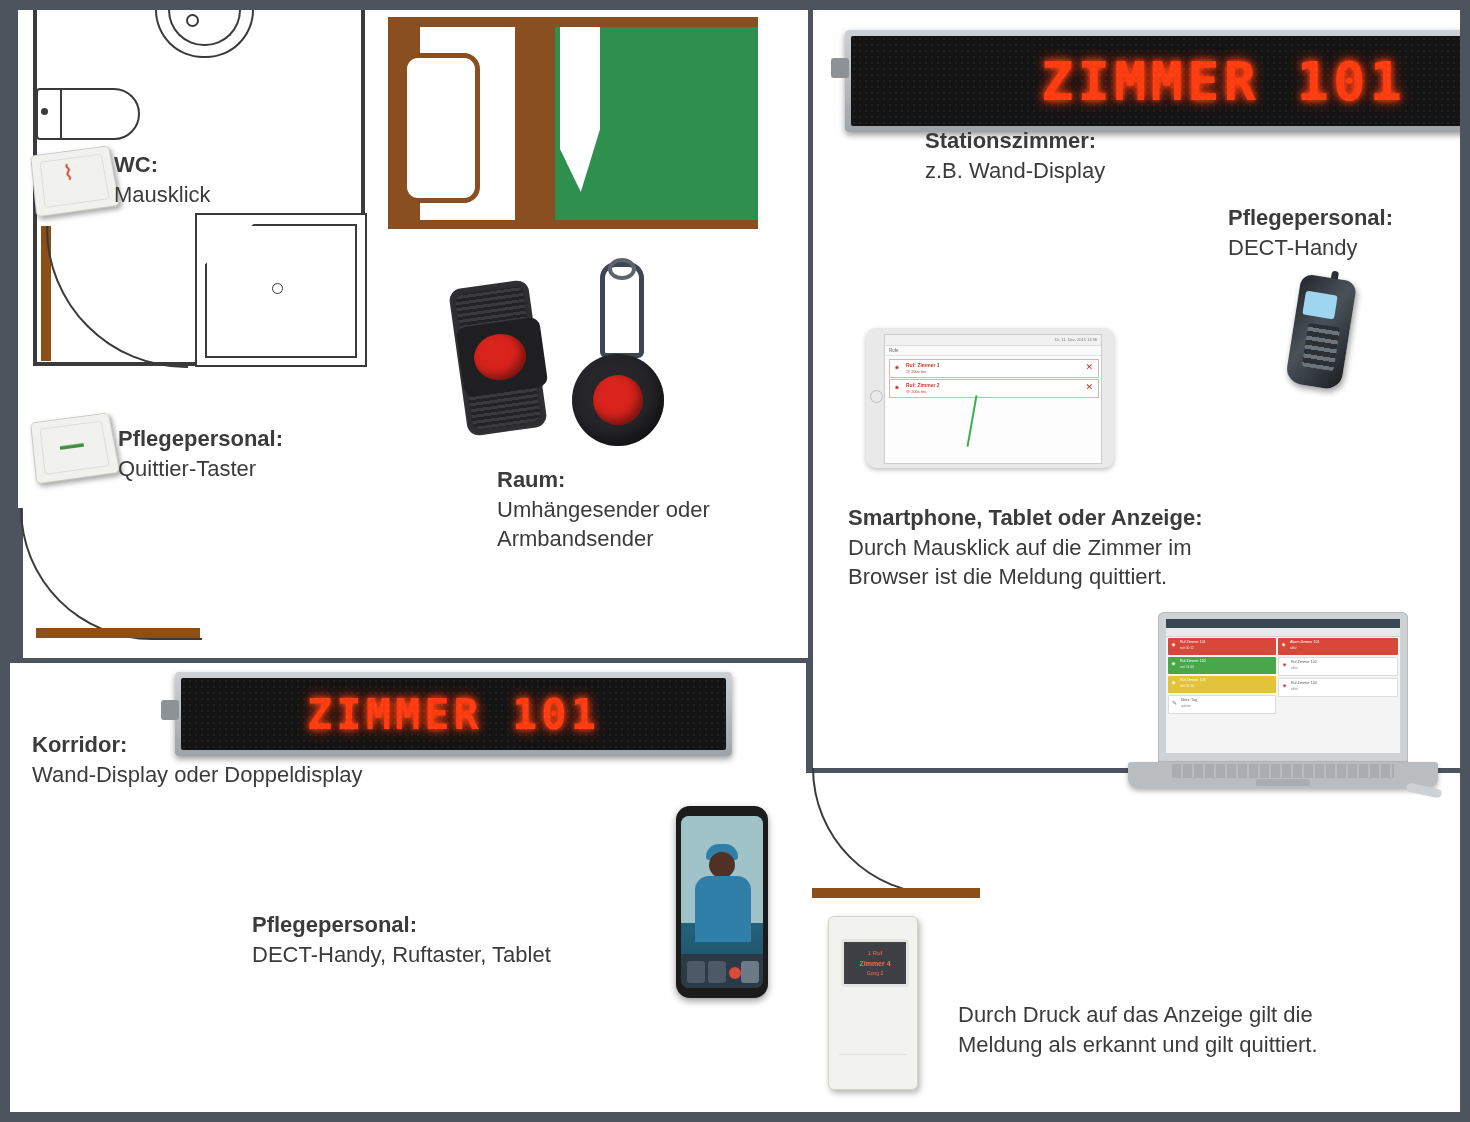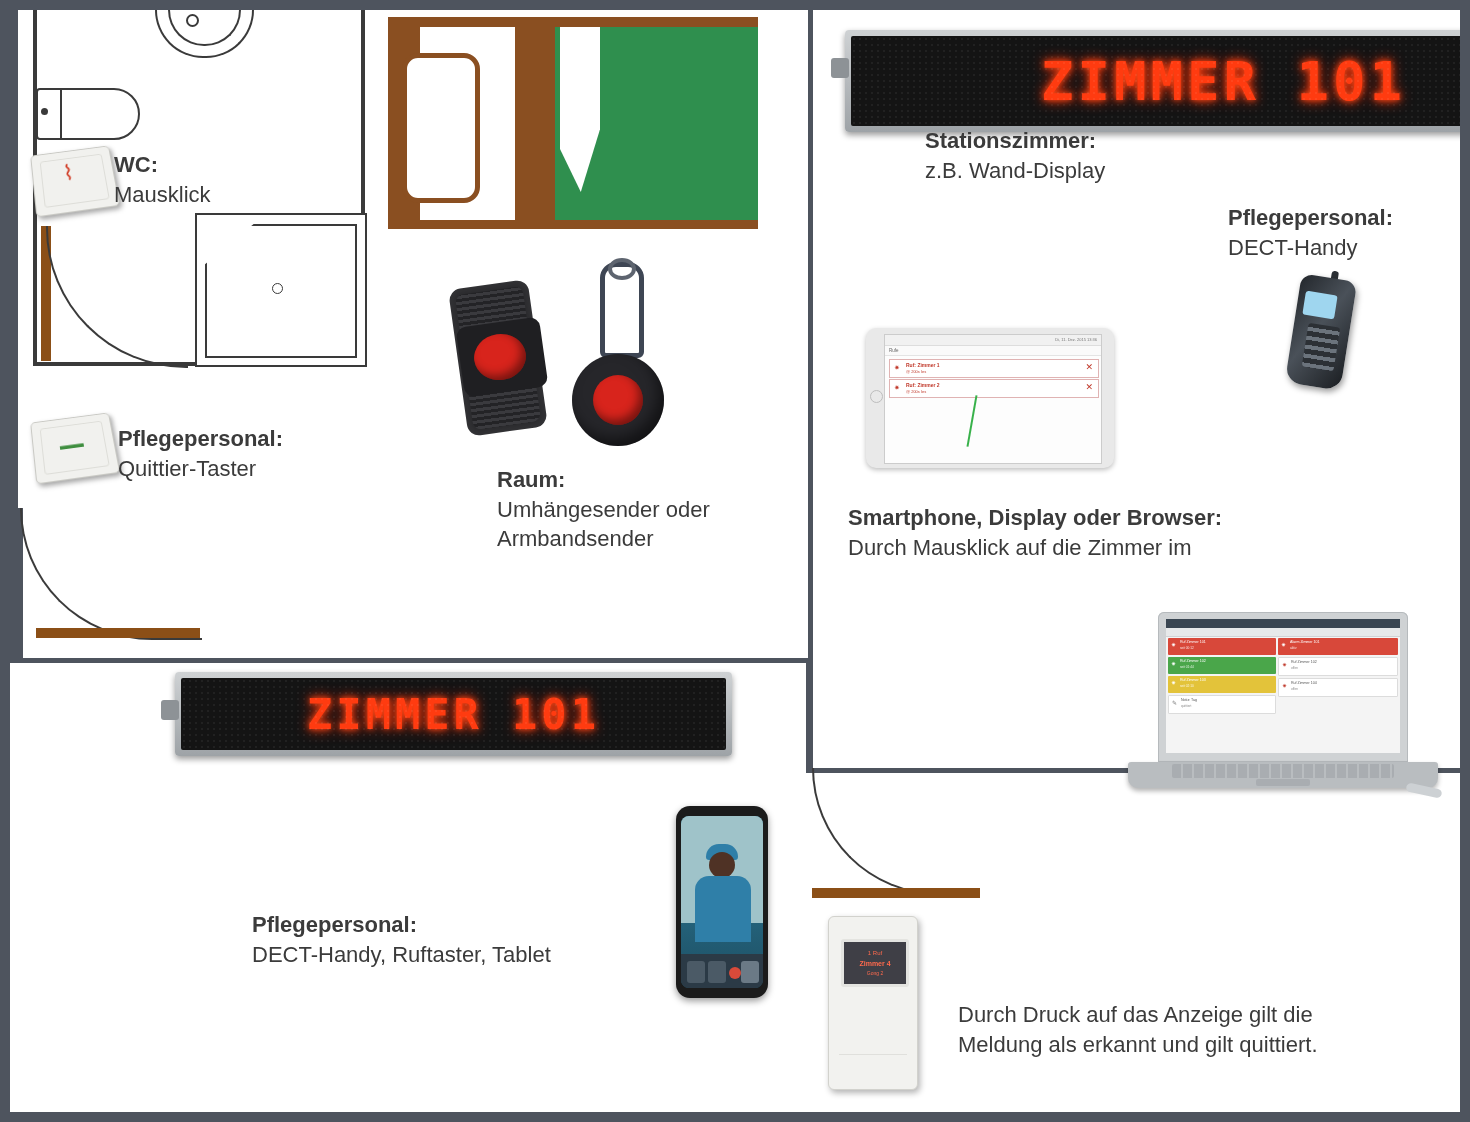--- a/index.html
+++ b/index.html
@@ -402,24 +402,29 @@
     <div>Umhängesender oder</div>
     <div>Armbandsender</div>
   </div>
 
   <div class="lbl" id="lbl-dect">
     <div class="ttl">Pflegepersonal:</div>
     <div>DECT-Handy</div>
   </div>
 
   <div class="lbl" id="lbl-smart">
-    <div class="ttl">Smartphone, Display oder Browser:</div>
+    <div class="ttl">Smartphone, Tablet oder Anzeige:</div>
     <div>Durch Mausklick auf die Zimmer im</div>
-  </div>
-
+    <div>Browser ist die Meldung quittiert.</div>
+  </div>
+
+  <div class="lbl" id="lbl-korridor">
+    <div class="ttl">Korridor:</div>
+    <div>Wand-Display oder Doppeldisplay</div>
+  </div>
 
   <div class="lbl" id="lbl-pflege2">
     <div class="ttl">Pflegepersonal:</div>
     <div>DECT-Handy, Ruftaster, Tablet</div>
   </div>
 
   <div class="lbl" id="lbl-duty">
     <div>Durch Druck auf das Anzeige gilt die</div>
     <div>Meldung als erkannt und gilt quittiert.</div>
   </div>

